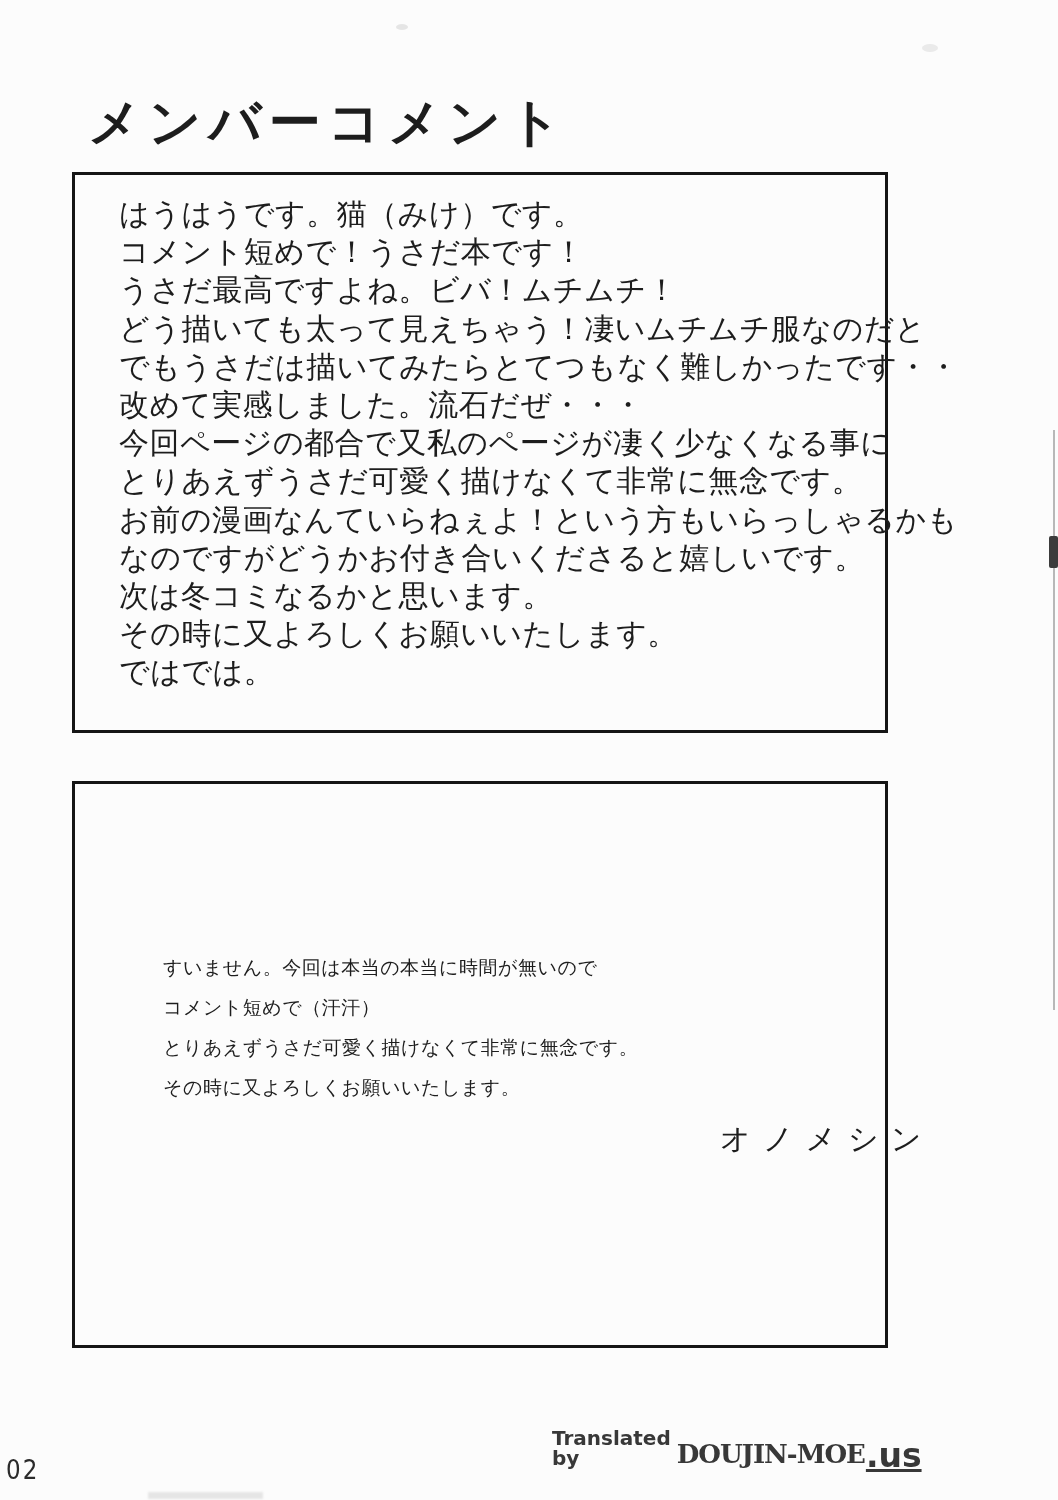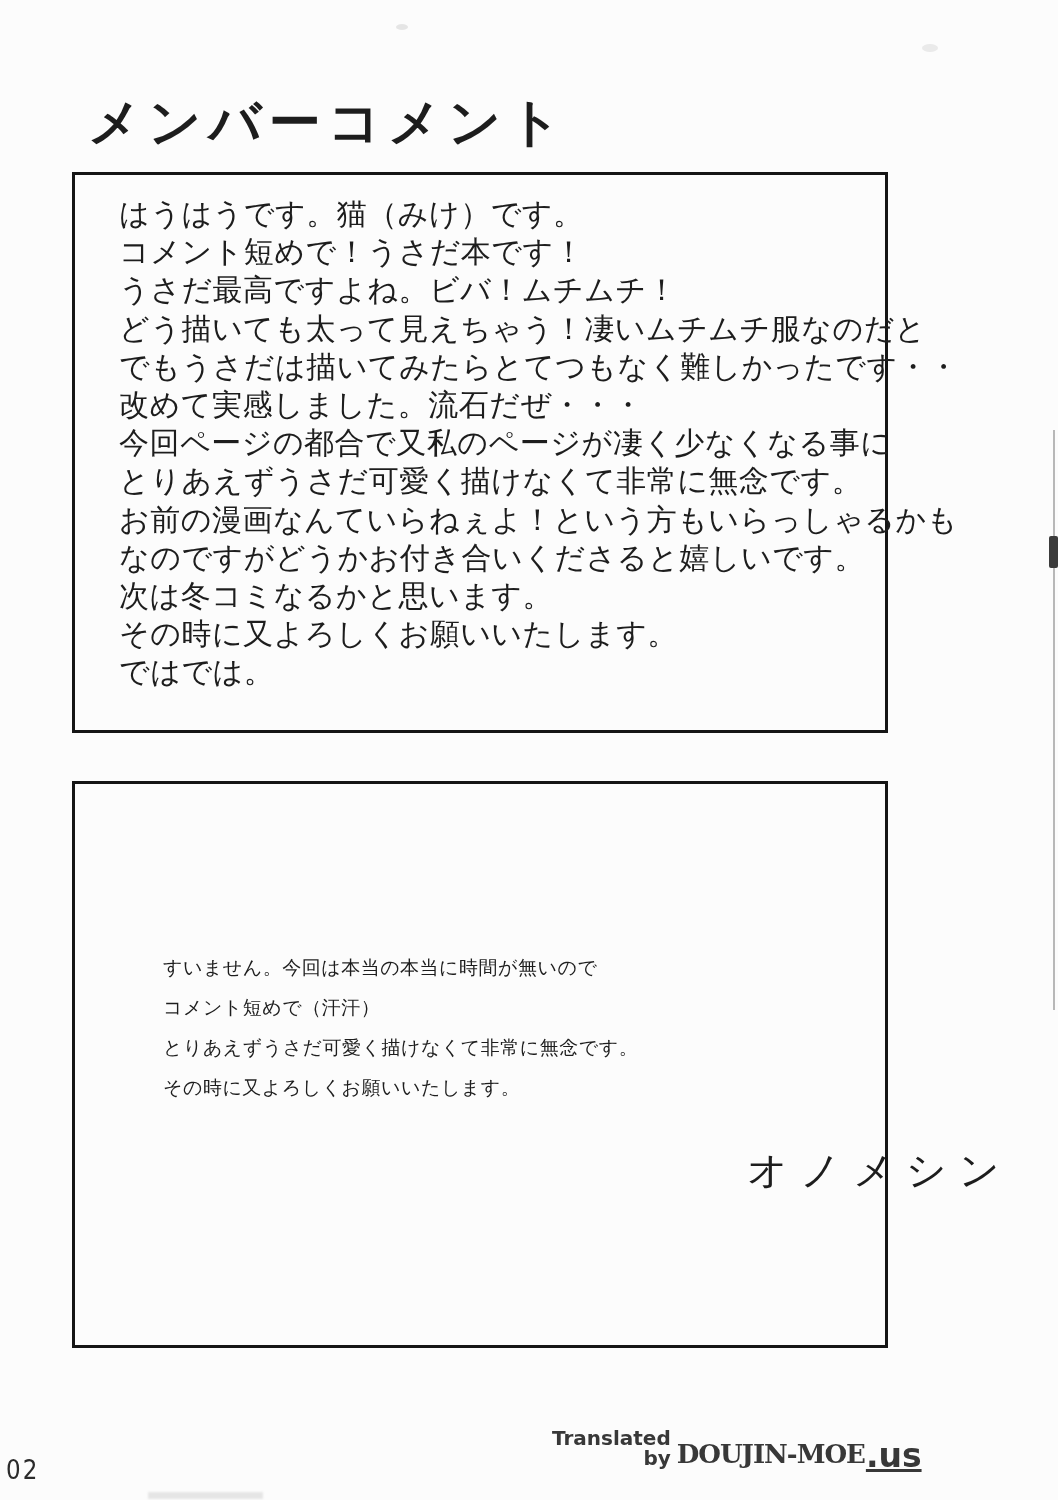--- a/index.html
+++ b/index.html
@@ -52,39 +52,38 @@
     top: 163px;
     right: 20px;
     font-size: 19px;
     line-height: 40px;
     letter-spacing: 0.5px;
     white-space: nowrap;
   }
   .signature {
     position: absolute;
     left: 645px;
-    top: 359px;
-    font-size: 40px;
+    top: 335px;
+    font-size: 30px;
     letter-spacing: 12px;
     white-space: nowrap;
-    margin-left: 27px;
   }
   .watermark {
     position: absolute;
     left: 552px;
     top: 1420px;
     height: 56px;
     display: flex;
     align-items: flex-end;
     color: var(--watermark_ink, #3a3a3a);
   }
   .wm-prefix {
     display: flex;
     flex-direction: column;
-    align-items: flex-end;
+    align-items: flex-start;
     font-size: 20px;
     font-weight: 700;
     line-height: 20px;
     margin-right: 6px;
     padding-bottom: 8px;
   }
   .wm-brand {
     font-family: "DejaVu Serif", serif;
     font-weight: 700;
     font-size: 26px;

